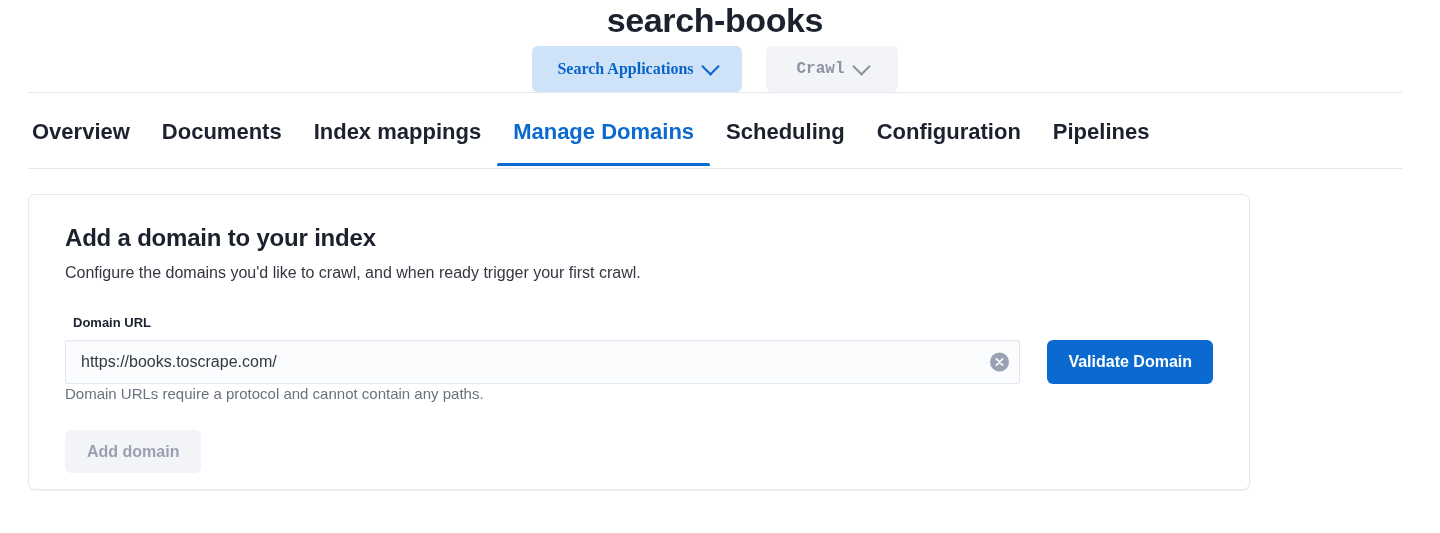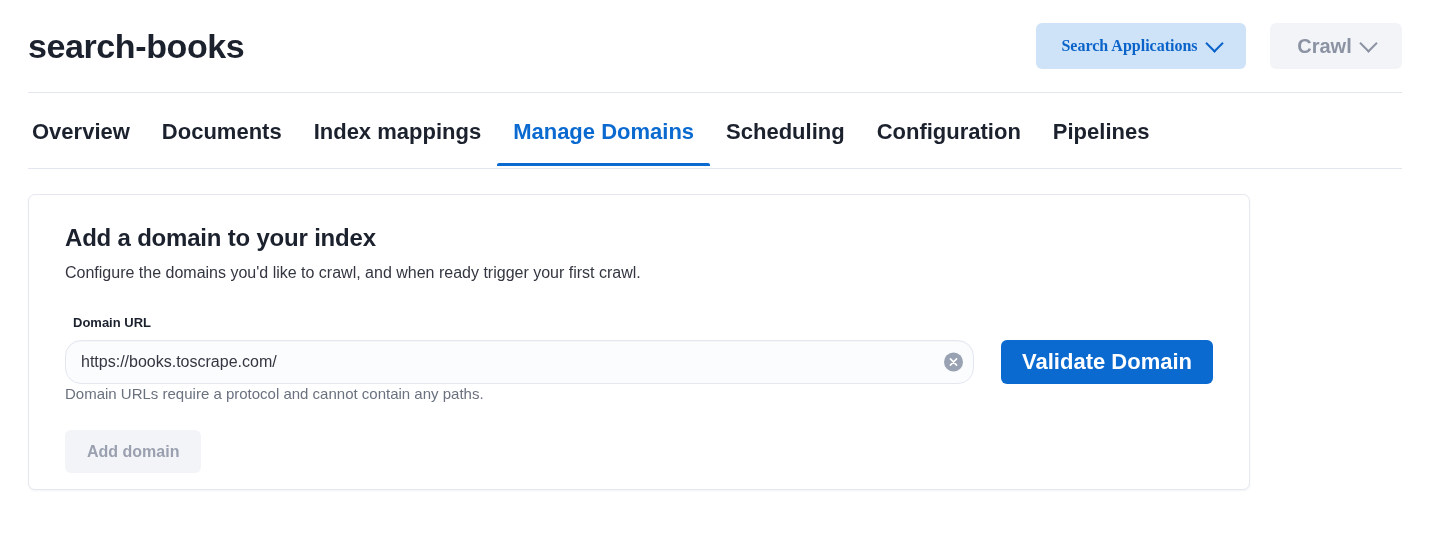--- a/index.html
+++ b/index.html
@@ -22,20 +22,21 @@
   .header {
     position: absolute;
     left: 28px;
     top: 0;
     width: 1374px;
     height: 93px;
     display: flex;
     align-items: center;
     justify-content: space-between;
     border-bottom: 1px solid #e3e6ef;
+    flex-direction: column;
   }
   .page-title {
     font-size: 34px;
     font-weight: bold;
     color: #1c212e;
     letter-spacing: -0.4px;
     line-height: 40px;
   }
   .header-actions {
     display: flex;
@@ -59,25 +60,26 @@
     color: #0a63c9;
     font-size: 16px;
     height: 46px;
     padding: 0 18px;
     min-width: 210px;
     font-family: Liberation Serif, serif;
   }
   .btn-crawl {
     background: #f3f4f8;
     color: #8b93a3;
-    font-size: 20px;
+    font-size: 16px;
     height: 46px;
     padding: 0 20px;
     min-width: 132px;
     cursor: default;
+    font-family: Liberation Mono, monospace;
   }
   .chev {
     display: inline-block;
     width: 13px;
     height: 13px;
     border-right: 2.2px solid currentColor;
     border-bottom: 2.2px solid currentColor;
     transform: translateY(-3px) rotate(45deg);
   }
 
@@ -160,21 +162,21 @@
   }
   .input-wrap {
     position: relative;
     width: 1157px;
     height: 44px;
   }
   .text-input {
     width: 100%;
     height: 44px;
     border: 1px solid #e4e7f0;
-    border-radius: 16px;
+    border-radius: 2px;
     background: #fbfcfe;
     font-family: "Liberation Sans", sans-serif;
     font-size: 16px;
     color: #343741;
     padding: 0 44px 0 15px;
     outline: none;
     box-shadow: 0 1px 1px rgba(34,45,79,0.03) inset;
   }
   .clear-btn {
     position: absolute;
@@ -189,21 +191,21 @@
     cursor: pointer;
     display: flex;
     align-items: center;
     justify-content: center;
     padding: 0;
   }
   .clear-btn svg { display: block; }
   .btn-validate {
     background: #0b6ad0;
     color: #ffffff;
-    font-size: 22px;
+    font-size: 16px;
     height: 44px;
     padding: 0 21px;
   }
   .help-text {
     font-size: 15px;
     color: #6a717f;
     line-height: 20px;
   }
   .btn-add-domain {
     margin-top: 26px;

